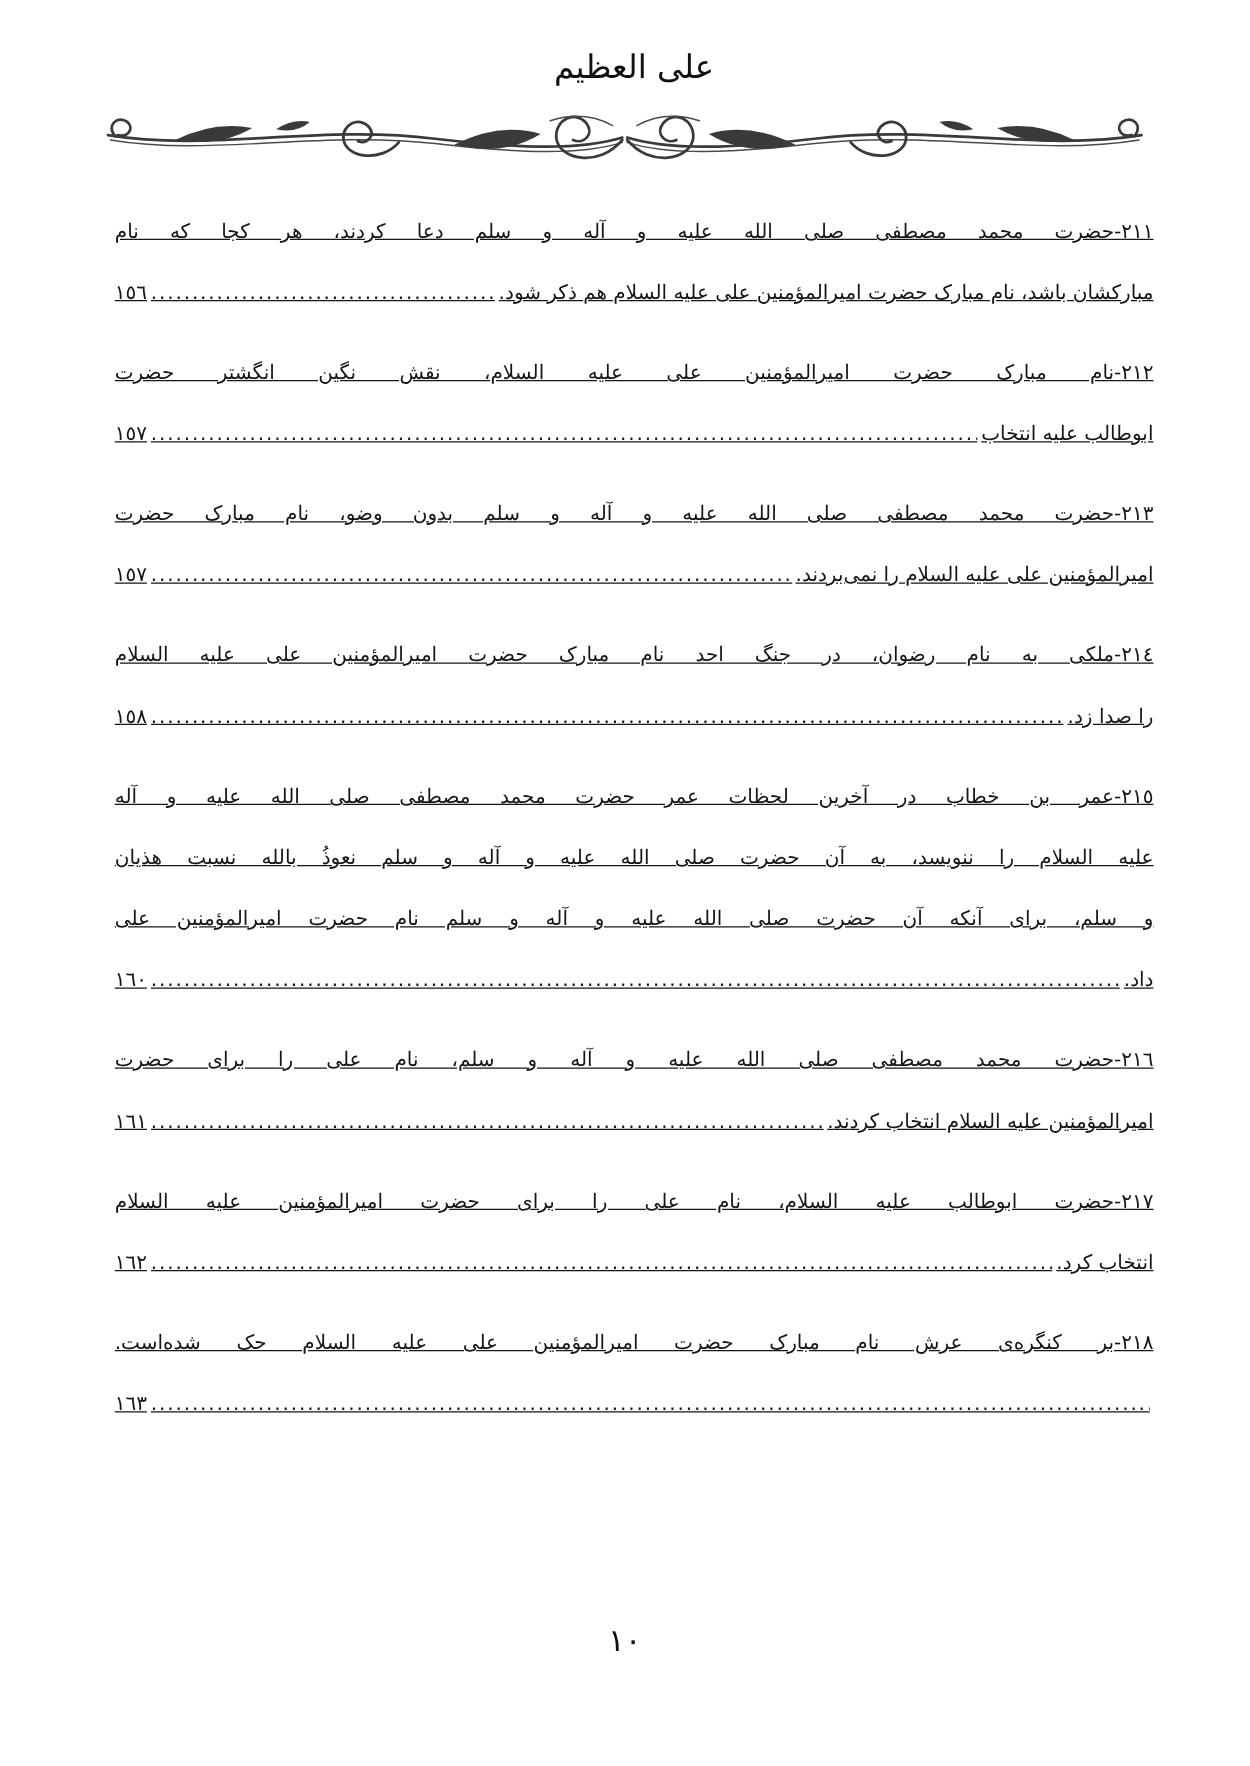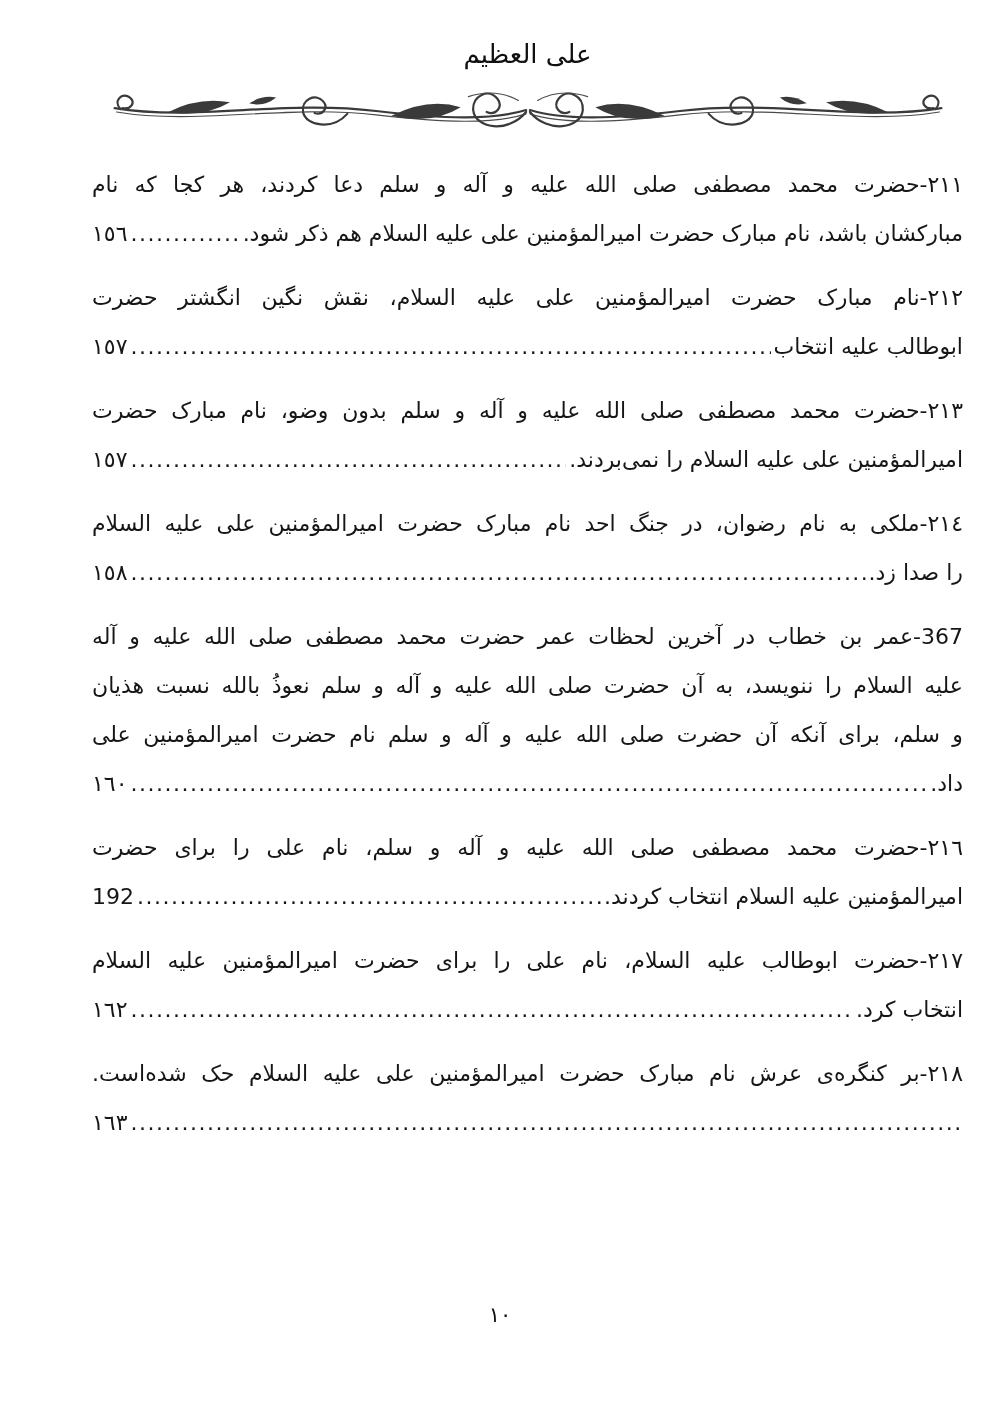--- a/index.html
+++ b/index.html
@@ -6,40 +6,40 @@
   html, body { margin: 0; padding: 0; background: #ffffff; }
   .page {
     position: relative;
     width: 1000px;
     height: 1413px;
     margin: 0 auto;
     background: #ffffff;
     direction: rtl;
     font-family: "DejaVu Sans", sans-serif;
     color: #161616;
-    padding: 34px 37px 0 92px;
+    padding: 34px 77px 0 92px;
     overflow: hidden;
   }
   .header-title {
     text-align: center;
     font-size: 26px;
     line-height: 40px;
     font-weight: normal;
     color: #101010;
   }
   .ornament-wrap {
     width: 846px;
     margin: 8px auto 20px auto;
     direction: ltr;
   }
   .ornament-wrap svg { display: block; width: 100%; height: 58px; }
   .flourish-stroke { fill: none; stroke: #3a3a3a; stroke-width: 2.3; stroke-linecap: round; }
   .flourish-thin   { fill: none; stroke: #4a4a4a; stroke-width: 1.2; stroke-linecap: round; }
   .flourish-fill   { fill: #3a3a3a; stroke: none; }
-  .toc { font-size: 22px; }
+  .toc { font-size: 16px; text-decoration: underline; }
   .entry { margin-bottom: 15px; }
   .full-line {
     line-height: 49px;
     text-align: justify;
     text-align-last: justify;
   }
   .tail-line {
     display: flex;
     align-items: baseline;
     line-height: 49px;
@@ -54,21 +54,21 @@
     direction: ltr;
     text-align: left;
     color: #161616;
   }
   .page-num { white-space: nowrap; text-align: center; }
   .footer-pagenum {
     position: absolute;
     left: 0; right: 0;
     bottom: 86px;
     text-align: center;
-    font-size: 21px;
+    font-size: 25px;
     color: #101010;
   }
 </style>
 </head>
 <body>
 
 <div class="page">
 
   <div class="header-title">علی العظیم</div>
 
@@ -119,35 +119,35 @@
       </div>
       <div class="entry">
         <div class="full-line">٢١٤-ملکی به نام رضوان، در جنگ احد نام مبارک حضرت امیرالمؤمنین علی علیه السلام</div>
         <div class="tail-line">
           <span class="tail-text">را صدا زد.</span>
           <span class="leader">....................................................................................................................................................................................................................................................................</span>
           <span class="page-num">١٥٨</span>
         </div>
       </div>
       <div class="entry">
-        <div class="full-line">367-عمر بن خطاب در آخرین لحظات عمر حضرت محمد مصطفی صلی الله علیه و آله</div>
+        <div class="full-line">٢١٥-عمر بن خطاب در آخرین لحظات عمر حضرت محمد مصطفی صلی الله علیه و آله</div>
         <div class="full-line">علیه السلام را ننویسد، به آن حضرت صلی الله علیه و آله و سلم نعوذُ بالله نسبت هذیان</div>
         <div class="full-line">و سلم، برای آنکه آن حضرت صلی الله علیه و آله و سلم نام حضرت امیرالمؤمنین علی</div>
         <div class="tail-line">
           <span class="tail-text">داد. </span>
           <span class="leader">....................................................................................................................................................................................................................................................................</span>
           <span class="page-num">١٦٠</span>
         </div>
       </div>
       <div class="entry">
         <div class="full-line">٢١٦-حضرت محمد مصطفی صلی الله علیه و آله و سلم، نام علی را برای حضرت</div>
         <div class="tail-line">
           <span class="tail-text">امیرالمؤمنین علیه السلام انتخاب کردند. </span>
           <span class="leader">....................................................................................................................................................................................................................................................................</span>
-          <span class="page-num">192</span>
+          <span class="page-num">١٦١</span>
         </div>
       </div>
       <div class="entry">
         <div class="full-line">٢١٧-حضرت ابوطالب علیه السلام، نام علی را برای حضرت امیرالمؤمنین علیه السلام</div>
         <div class="tail-line">
           <span class="tail-text">انتخاب کرد. </span>
           <span class="leader">....................................................................................................................................................................................................................................................................</span>
           <span class="page-num">١٦٢</span>
         </div>
       </div>

